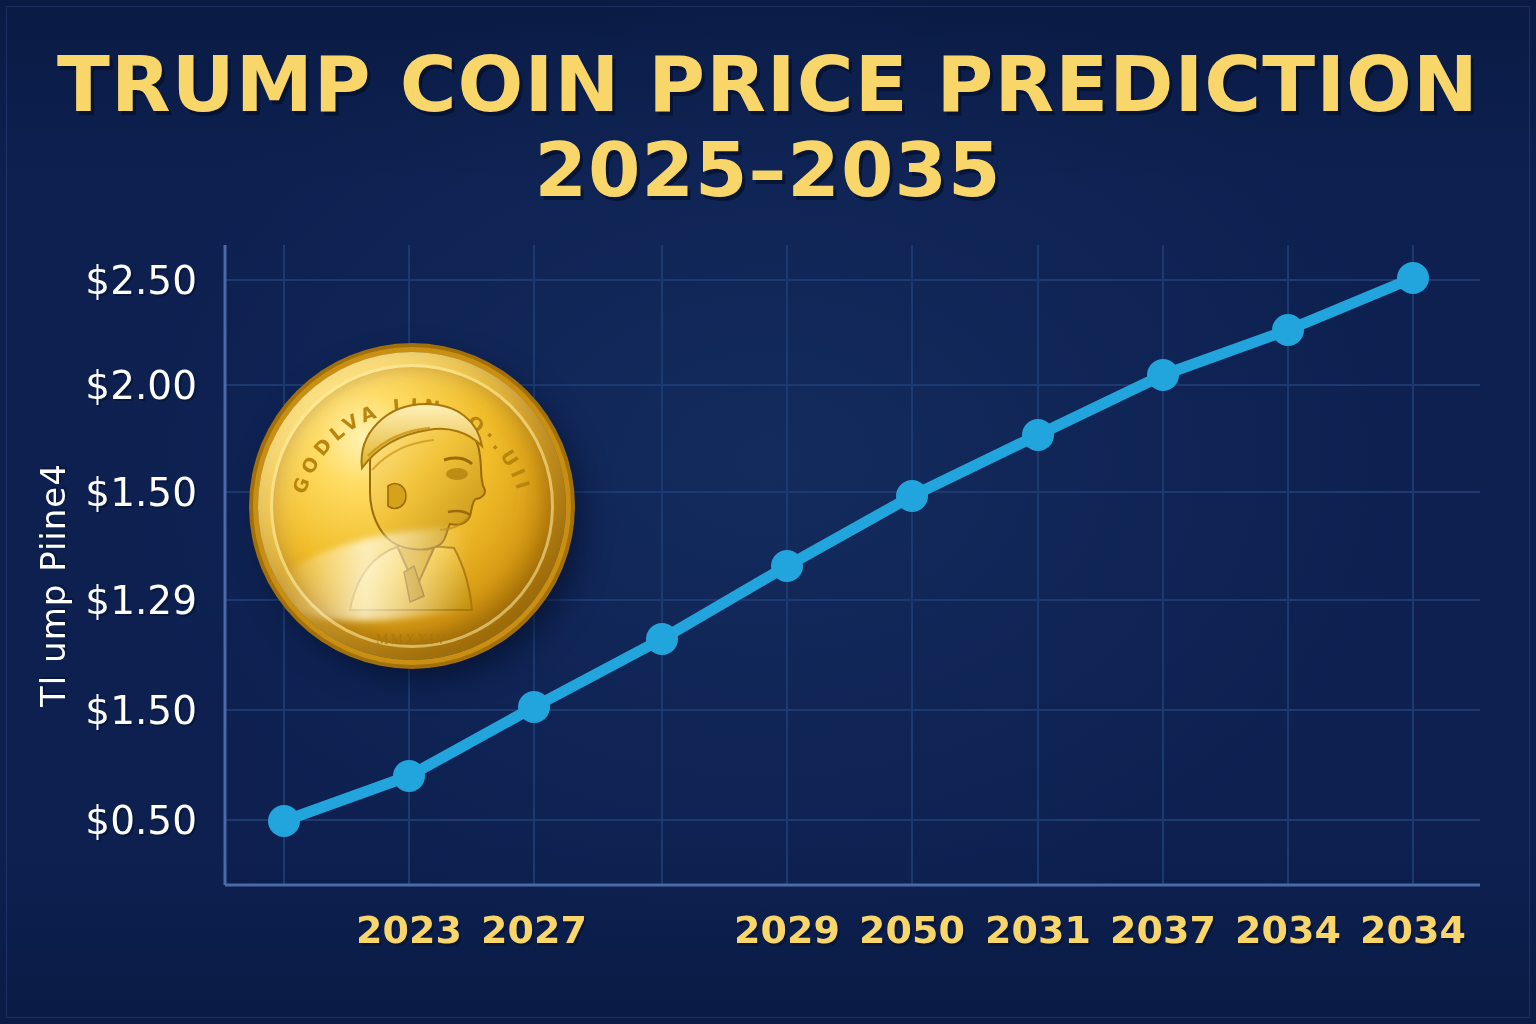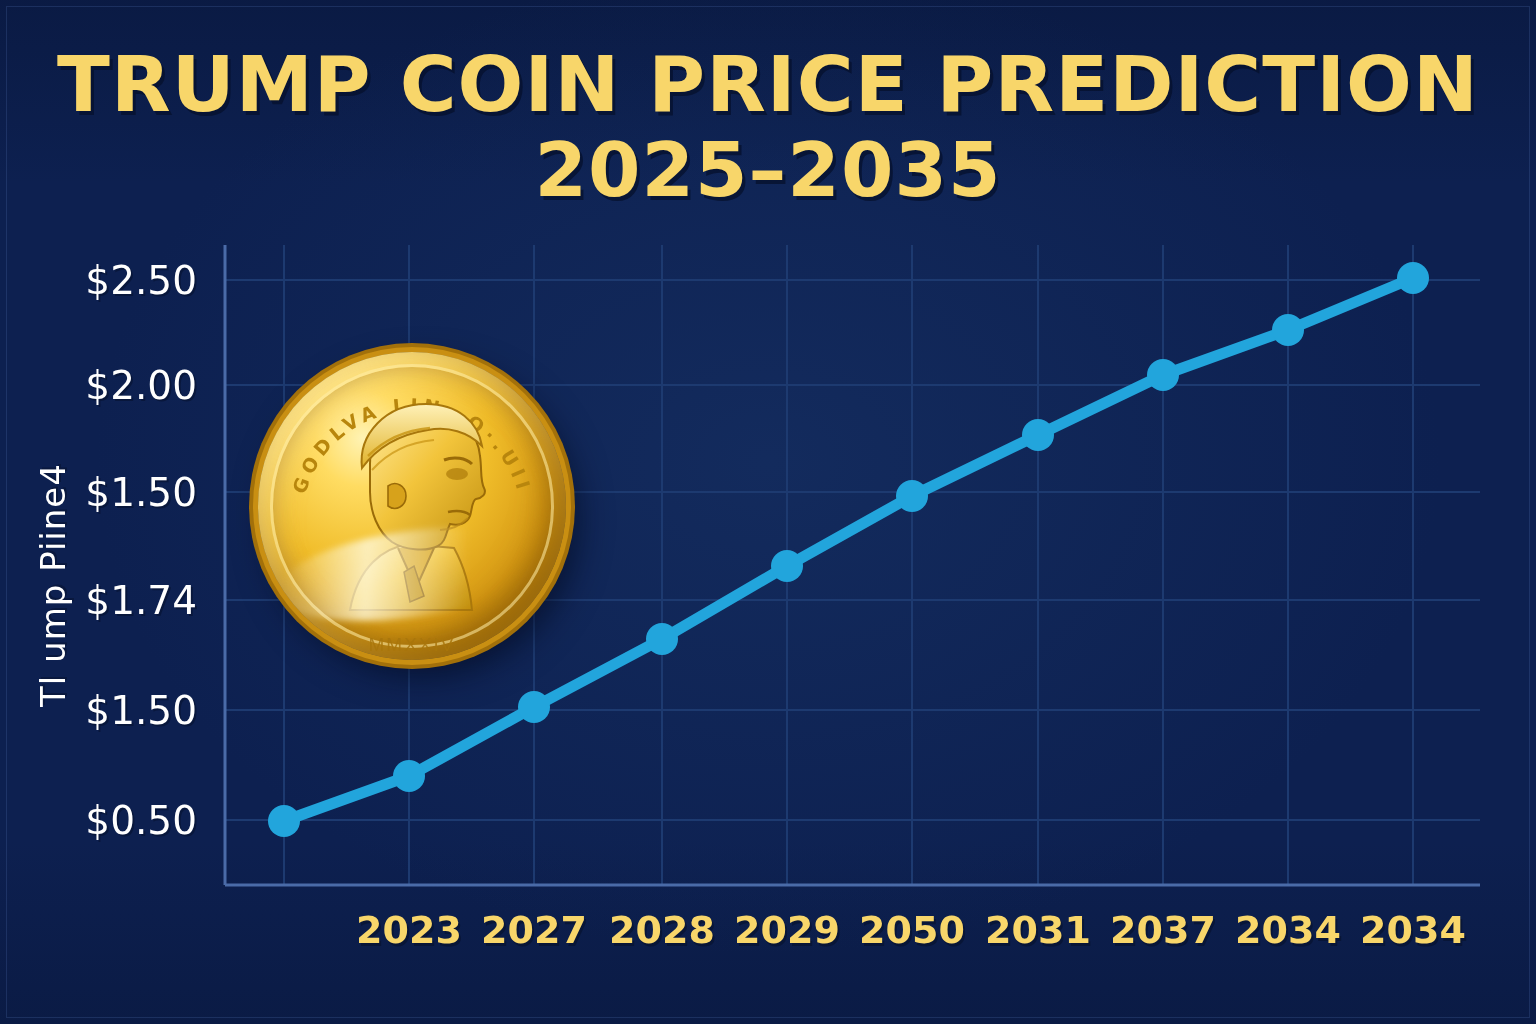--- a/index.html
+++ b/index.html
@@ -130,24 +130,24 @@
     font-weight:bold;
     letter-spacing:5px;
     fill:#b8860d;
   }
   .coin-portrait{
     position:absolute;
     left:0;top:0;width:308px;height:308px;
   }
   .coin-date{
     position:absolute;
-    left:0;bottom:4px;width:100%;
-    text-align:center;
-    font-family:Liberation Sans, sans-serif;
-    font-size:19px;
+    left:0;bottom:12px;width:100%;
+    text-align:center;
+    font-family:Liberation Serif, serif;
+    font-size:14px;
     letter-spacing:2px;
     color:#a9760c;
     opacity:0.85;
   }
 </style>
 </head>
 <body>
 
 <div class="vignette"></div>
 <div class="frame"></div>
@@ -200,29 +200,28 @@
       <circle cx="1038" cy="435" r="16"></circle>
       <circle cx="1163" cy="375" r="16"></circle>
       <circle cx="1288" cy="330" r="16"></circle>
       <circle cx="1413" cy="278" r="16"></circle>
     </g>
   </svg>
 
   <div class="ytick" style="left:37px;top:258px;">$2.50</div>
   <div class="ytick" style="left:37px;top:363px;">$2.00</div>
   <div class="ytick" style="left:37px;top:470px;">$1.50</div>
-  <div class="ytick" style="left:37px;top:578px;">$1.74</div>
+  <div class="ytick" style="left:37px;top:578px;">$1.29</div>
   <div class="ytick" style="left:37px;top:688px;">$1.50</div>
   <div class="ytick" style="left:37px;top:798px;">$0.50</div>
 
   <div class="ylabel">Tl ump Piine4</div>
 
   <div class="xtick" style="left:329px;top:908px;">2023</div>
   <div class="xtick" style="left:454px;top:908px;">2027</div>
-  <div class="xtick" style="left:582px;top:908px;">2028</div>
   <div class="xtick" style="left:707px;top:908px;">2029</div>
   <div class="xtick" style="left:832px;top:908px;">2050</div>
   <div class="xtick" style="left:958px;top:908px;">2031</div>
   <div class="xtick" style="left:1083px;top:908px;">2037</div>
   <div class="xtick" style="left:1208px;top:908px;">2034</div>
   <div class="xtick" style="left:1333px;top:908px;">2034</div>
 
   <div class="coin">
     <div class="coin-rim"></div>
 

